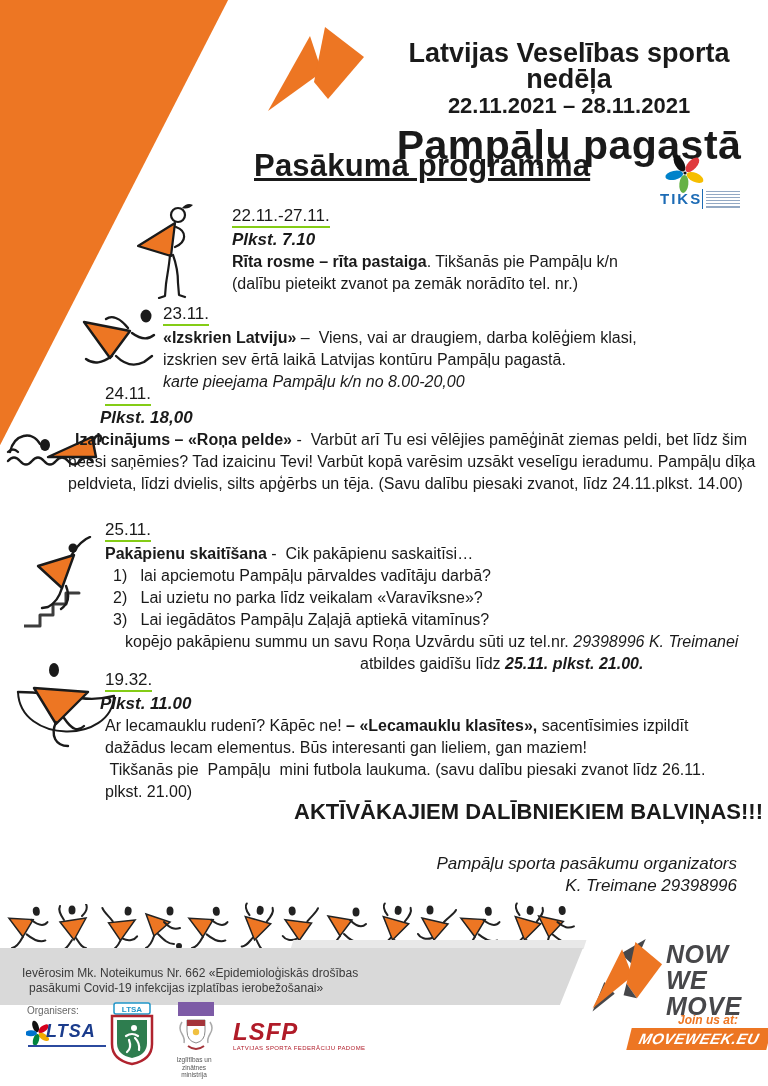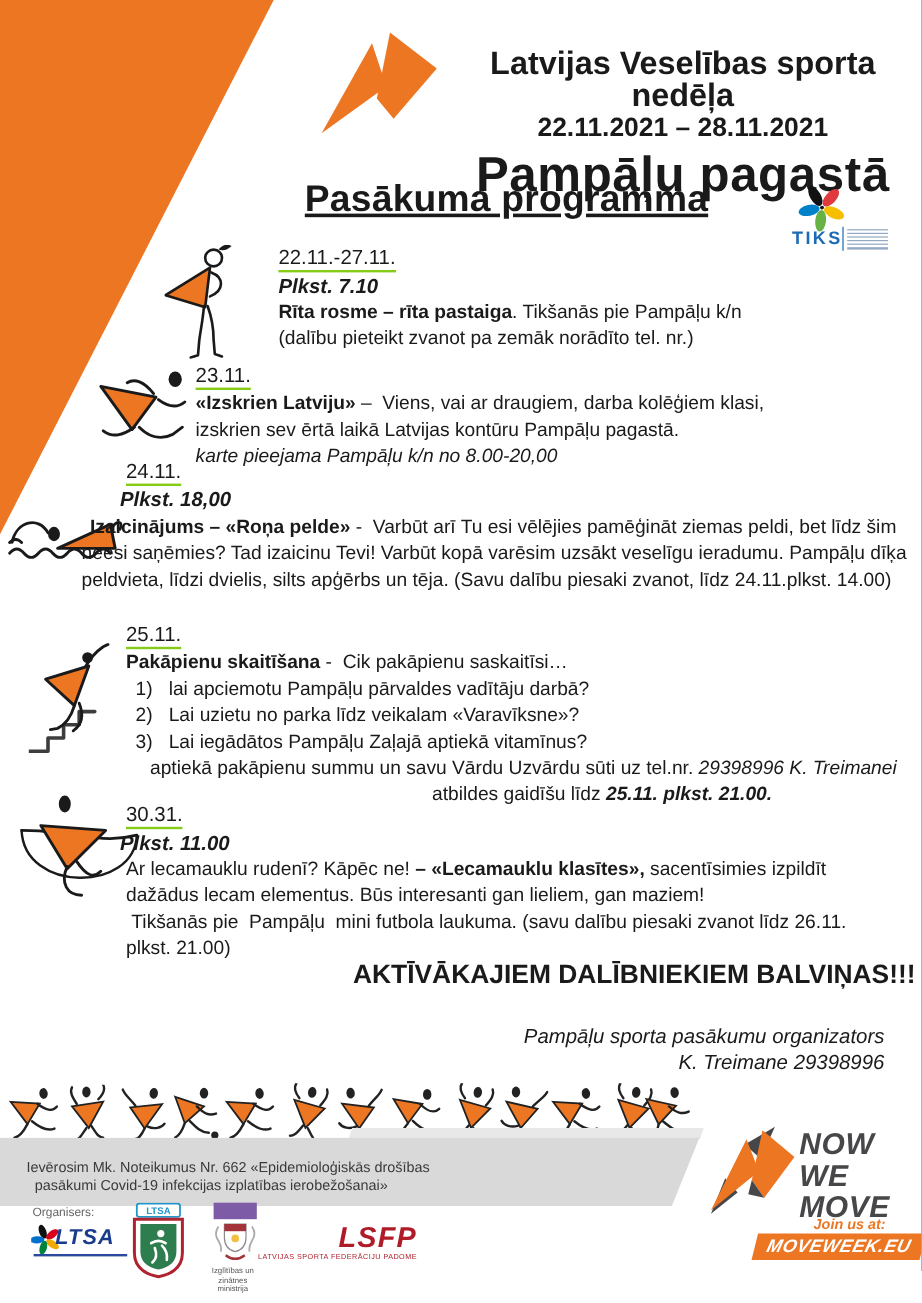--- a/index.html
+++ b/index.html
@@ -45,21 +45,21 @@
   .nwmtext{left:666px;top:941px;font-size:25px;line-height:26px;font-weight:900;font-style:italic;color:#47474A;letter-spacing:.5px;}
   .join{left:648px;top:1013px;width:120px;text-align:center;color:#ED7623;font-weight:bold;font-style:italic;font-size:12px;}
   .badge{left:629px;top:1028px;width:140px;height:22px;background:#ED7623;transform:skewX(-14deg);
          color:#fff;font-weight:900;font-style:italic;font-size:15px;text-align:center;line-height:22px;letter-spacing:.5px;}
   
   .orglabel{left:27px;top:1005px;font-size:10px;color:#666;}
   .isca{left:26px;top:1019px;width:88px;height:34px;}
   .iscaword{position:absolute;left:20px;top:2px;font-size:18px;font-weight:900;font-style:italic;color:#1B3C8C;letter-spacing:1px;}
   .iscabar{position:absolute;left:2px;top:26px;width:78px;height:2px;background:#2B4A9E;}
   .ministxt{left:170px;top:1056px;width:48px;text-align:center;font-size:6.5px;line-height:7.5px;color:#555;}
-  .lsfp{left:215px;top:1020px;text-align:right;}
+  .lsfp{left:233px;top:1020px;}
   .lsfpword{font-size:24px;font-weight:900;font-style:italic;color:#B01B28;letter-spacing:1px;line-height:24px;}
   .lsfpsub{font-size:6px;color:#B01B28;letter-spacing:.4px;margin-top:1px;}
   svg{display:block;}
 </style>
 </head>
 <body>
 
 <svg width="0" height="0" style="position:absolute">
   <defs>
     <g id="figA" stroke="#222" stroke-width="2" fill="none" stroke-linecap="round">
@@ -205,37 +205,37 @@
       <path d="M38,52 C35,62 30,68 24,71 l-6,1"></path>
       <path d="M42,50 C46,60 44,68 37,73"></path>
     </svg>
   </span>
   <div class="abs ev" style="left:105px;top:519px;width:660px">
     <div><span class="date">25.11.</span></div>
     <p><b>Pakāpienu skaitīšana</b><span> -  Cik pakāpienu saskaitīsi…</span></p>
     <div class="listrow" style="margin-left:8px">1)   lai apciemotu Pampāļu pārvaldes vadītāju darbā?</div>
     <div class="listrow" style="margin-left:8px">2)   Lai uzietu no parka līdz veikalam «Varavīksne»?</div>
     <div class="listrow" style="margin-left:8px">3)   Lai iegādātos Pampāļu Zaļajā aptiekā vitamīnus?</div>
-    <div class="pre" style="margin-left:20px"><span>aptiekā pakāpienu summu un savu Vārdu Uzvārdu sūti uz tel.nr. </span><i>29398996 K. Treimanei</i></div>
+    <div class="pre" style="margin-left:20px"><span>kopējo pakāpienu summu un savu Roņa Uzvārdu sūti uz tel.nr. </span><i>29398996 K. Treimanei</i></div>
     <div class="pre" style="margin-left:255px"><span>atbildes gaidīšu līdz </span><b><i>25.11. plkst. 21.00.</i></b></div>
   </div>
 
   <span class="abs" style="left:14px;top:658px">
     <svg width="104" height="106" viewBox="0 0 104 106" fill="none" stroke="#1a1a1a" stroke-width="2.4" stroke-linecap="round" stroke-linejoin="round">
       <path d="M4,34 C6,86 98,86 100,38" stroke-width="2"></path>
       <path d="M30,36 C20,34 10,34 4,34"></path>
       <path d="M66,40 C80,42 92,40 100,38"></path>
       <ellipse cx="40" cy="12" rx="5" ry="7" fill="#1a1a1a" stroke="none"></ellipse>
       <polygon points="20,30 74,34 42,66" fill="#ED7623"></polygon>
       <path d="M42,64 C36,78 42,88 54,88"></path>
       <path d="M50,60 C58,72 64,74 70,68"></path>
     </svg>
   </span>
   <div class="abs ev" style="left:105px;top:669px;width:640px">
-    <div><span class="date">30.31.</span></div>
+    <div><span class="date">19.32.</span></div>
     <div class="time" style="margin-left:-5px">Plkst. 11.00</div>
     <p><span>Ar lecamauklu rudenī? Kāpēc ne! </span><b>– «Lecamauklu klasītes»,</b><span> sacentīsimies izpildīt dažādus lecam elementus. Būs interesanti gan lieliem, gan maziem!</span></p>
     <p> Tikšanās pie  Pampāļu  mini futbola laukuma. (savu dalību piesaki zvanot līdz 26.11. plkst. 21.00)</p>
   </div>
 
   <div class="abs prizes">AKTĪVĀKAJIEM DALĪBNIEKIEM BALVIŅAS!!!</div>
 
   <div class="abs org">
     <div>Pampāļu sporta pasākumu organizators</div>
     <div>K. Treimane 29398996</div>

